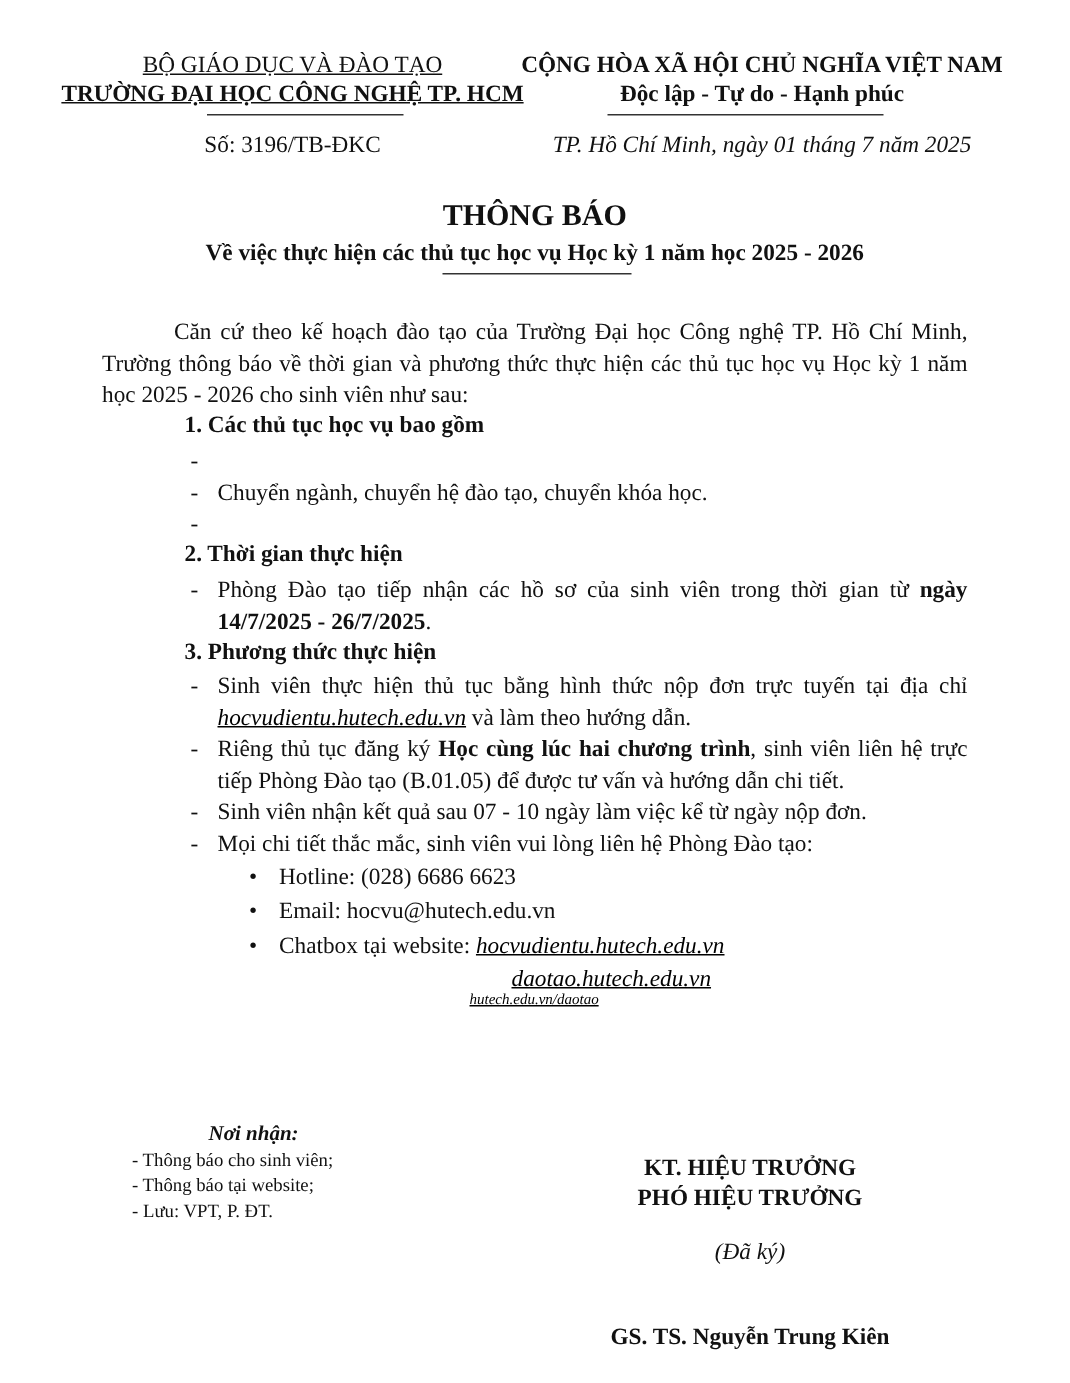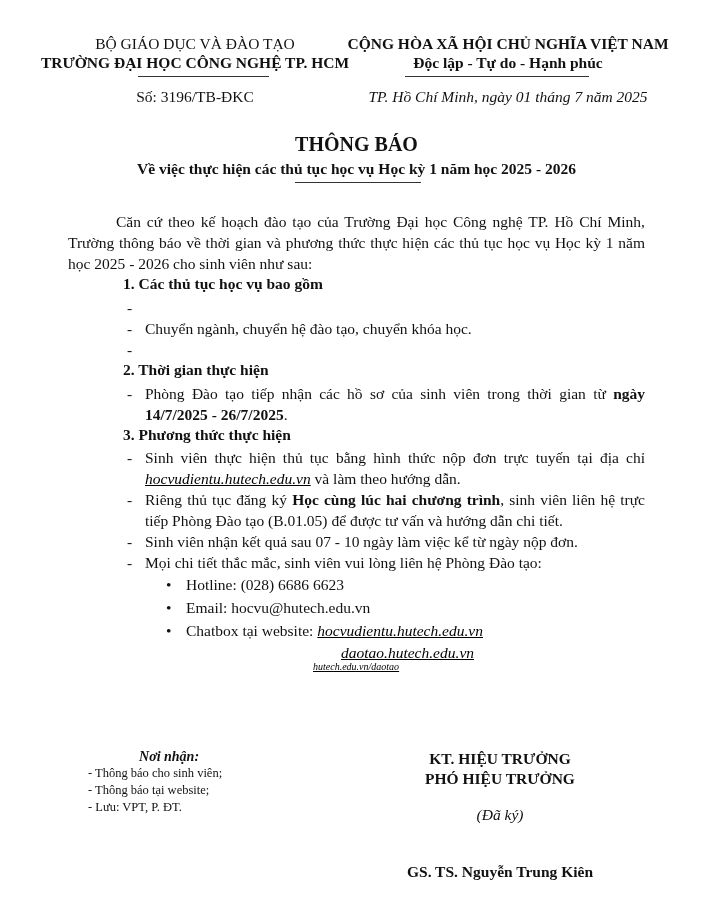--- a/index.html
+++ b/index.html
@@ -7,39 +7,39 @@
     width: 713px; height: 922px; position: relative; overflow: hidden;
     font-family: "Liberation Serif", "DejaVu Serif", serif;
     color: #111111;
   }
   .abs { position: absolute; }
   .center { text-align: center; }
   .b { font-weight: bold; text-align: center; }
   .i { font-style: italic; }
   .rule { position: absolute; height: 1px; background: #333333; }
 
-  .hdr-left { left: 30px; width: 330px; top: 34px; font-size: 15.5px; line-height: 19px; }
+  .hdr-left { left: 30px; width: 330px; top: 34px; font-size: 15.5px; line-height: 19px; text-decoration: underline; }
   .hdr-right { left: 343px; width: 330px; top: 34px; font-size: 15.5px; line-height: 19px; }
   .so { left: 30px; width: 330px; top: 88px; font-size: 15.5px; }
   .date { left: 343px; width: 330px; top: 88px; font-size: 15.5px; }
 
   .title { left: 0; width: 713px; top: 133px; font-size: 20px; }
   .subtitle { left: 0; width: 713px; top: 160px; font-size: 15.5px; }
 
   .body { left: 68px; width: 577px; font-size: 15.5px; line-height: 21px; }
   .para { top: 211px; text-align: justify; text-indent: 48px; }
   .heading { font-size: 15.5px; font-weight: bold; }
   .dash-item { position: absolute; left: 145px; width: 500px; font-size: 15.5px; line-height: 21px; text-align: justify; }
   .dash { position: absolute; left: -18px; }
   .bullet-item { position: absolute; left: 186px; font-size: 15.5px; line-height: 21px; }
   .bullet-dot { position: absolute; left: -20px; top: 0; }
   a.link { color: #000000; font-style: italic; text-decoration: underline; }
 
   .recv { left: 88px; font-size: 12.5px; line-height: 17px; }
-  .sign { left: 385px; width: 230px; font-size: 15.5px; line-height: 20px; }
+  .sign { left: 385px; width: 230px; font-size: 15.5px; line-height: 20px; margin-top: 20px; }
 </style>
 </head>
 <body>
 
 <div class="abs hdr-left center">
   <div>BỘ GIÁO DỤC VÀ ĐÀO TẠO</div>
   <div class="b">TRƯỜNG ĐẠI HỌC CÔNG NGHỆ TP. HCM</div>
 </div>
 <div class="rule" style="left:138px; width:131px; top:76px;"></div>
 <div class="abs so center">Số: 3196/TB-ĐKC</div>

